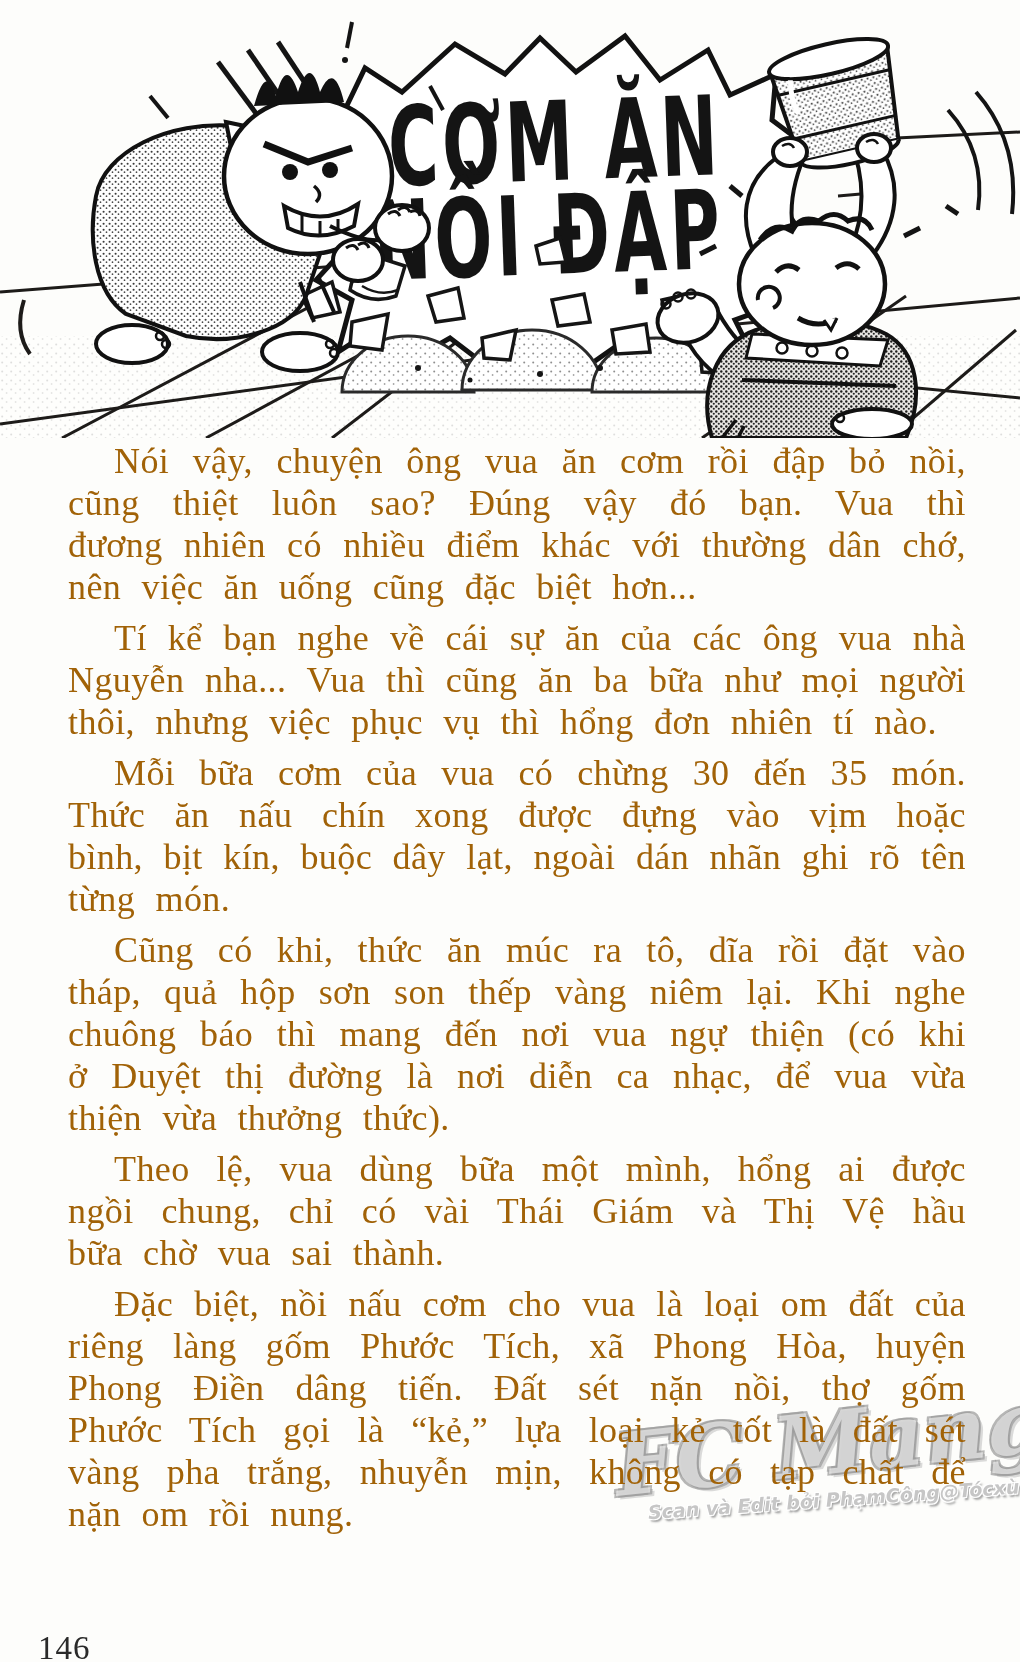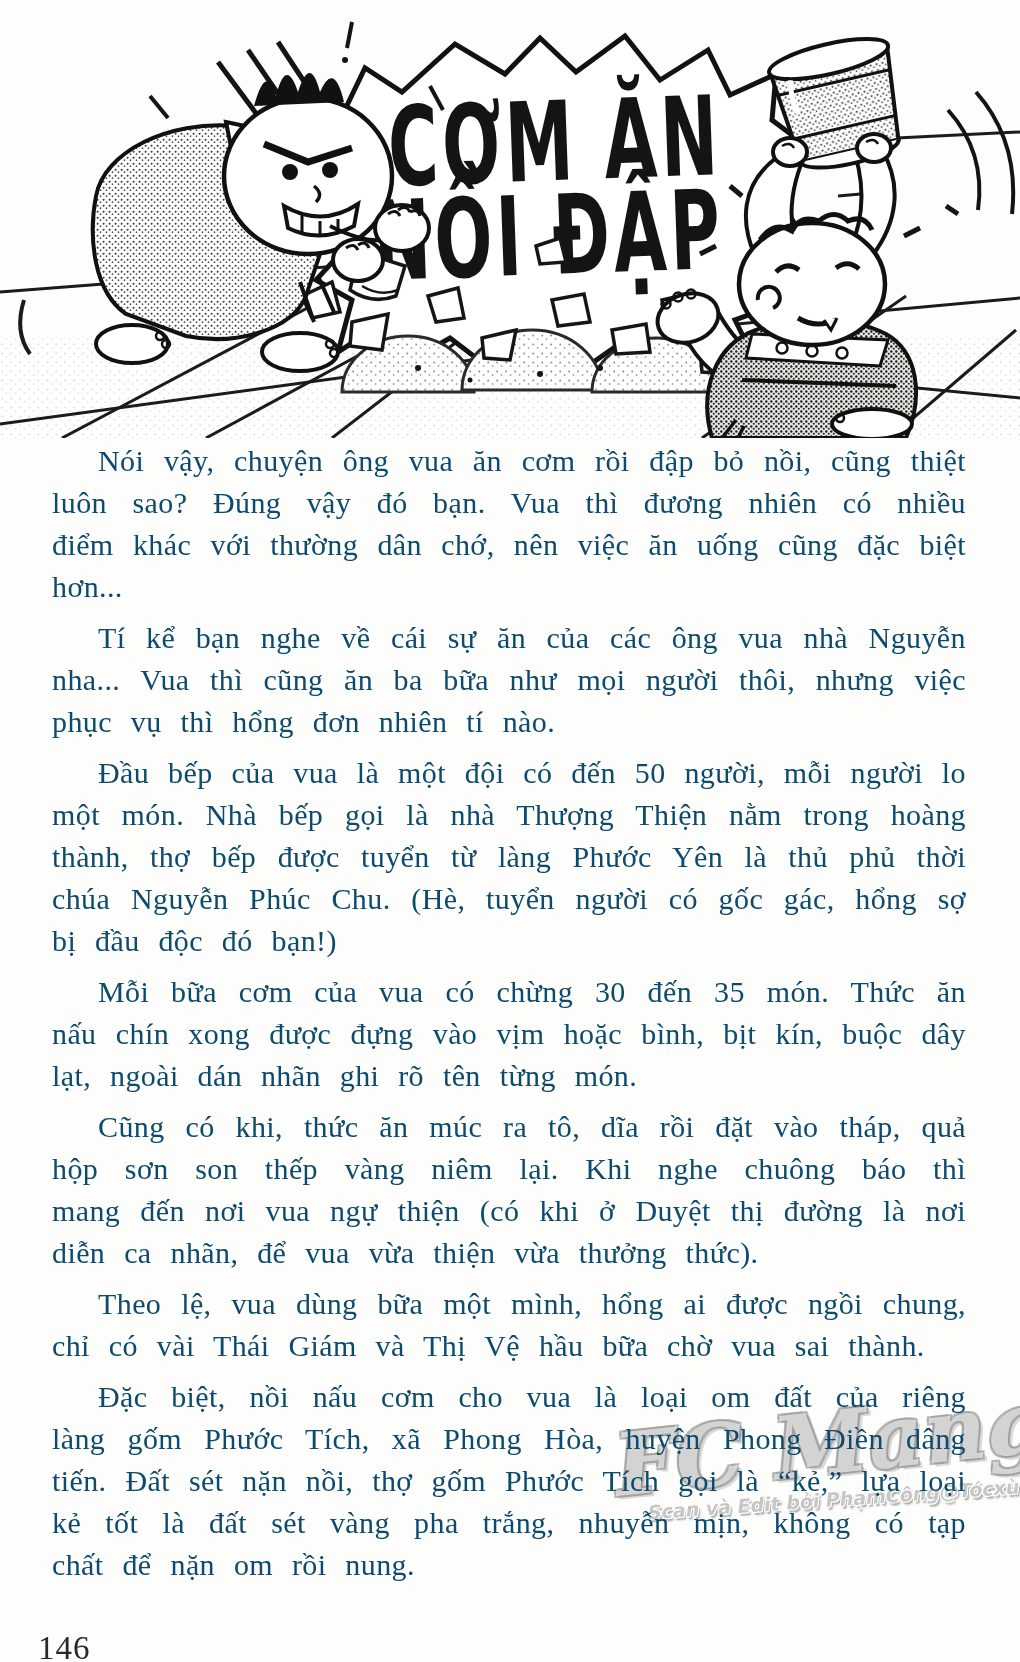--- a/index.html
+++ b/index.html
@@ -7,23 +7,23 @@
   .page {
     position:relative; width:1020px; height:1662px;
     background:#fdfdfb; overflow:hidden;
     font-family:"Liberation Serif", serif;
   }
   .illustration { position:absolute; top:0; left:0; width:1020px; height:438px; z-index:3; }
   .content {
     position:absolute; top:440px; left:52px; width:914px; z-index:2;
   }
   .content p {
-    font-size:30px; line-height:42px; text-align:justify; text-justify:inter-word;
-    text-indent:46px; color:#0c4a6e; letter-spacing:0.4px; word-spacing:11px;
-    margin:0 0 9px 0;
+    font-size:36px; line-height:42px; text-align:justify; text-justify:inter-word;
+    text-indent:46px; color:#a16207; letter-spacing:0.4px; word-spacing:11px;
+    margin:0 0 9px 16px;
   }
   .page-number {
     position:absolute; left:38px; top:1630px; z-index:2;
     font-size:33px; color:#2a2a2a; letter-spacing:1px;
   }
   .watermark {
     position:absolute; top:1402px; left:615px; width:400px; z-index:1;
     transform:rotate(-6deg); pointer-events:none;
   }
   .watermark-logo {
@@ -195,22 +195,21 @@
   </svg>
 
   <div class="watermark">
     <div class="watermark-logo">FC Manga</div>
     <div class="watermark-credit">Scan và Edit bởi PhạmCông@Tócxù</div>
   </div>
 
   <div class="content">
     <p>Nói vậy, chuyện ông vua ăn cơm rồi đập bỏ nồi, cũng thiệt luôn sao? Đúng vậy đó bạn. Vua thì đương nhiên có nhiều điểm khác với thường dân chớ, nên việc ăn uống cũng đặc biệt hơn...</p>
     <p>Tí kể bạn nghe về cái sự ăn của các ông vua nhà Nguyễn nha... Vua thì cũng ăn ba bữa như mọi người thôi, nhưng việc phục vụ thì hổng đơn nhiên tí nào.</p>
-    <p>Đầu bếp của vua là một đội có đến 50 người, mỗi người lo một món. Nhà bếp gọi là nhà Thượng Thiện nằm trong hoàng thành, thợ bếp được tuyển từ làng Phước Yên là thủ phủ thời chúa Nguyễn Phúc Chu. (Hè, tuyển người có gốc gác, hổng sợ bị đầu độc đó bạn!)</p>
     <p>Mỗi bữa cơm của vua có chừng 30 đến 35 món. Thức ăn nấu chín xong được đựng vào vịm hoặc bình, bịt kín, buộc dây lạt, ngoài dán nhãn ghi rõ tên từng món.</p>
-    <p>Cũng có khi, thức ăn múc ra tô, dĩa rồi đặt vào tháp, quả hộp sơn son thếp vàng niêm lại. Khi nghe chuông báo thì mang đến nơi vua ngự thiện (có khi ở Duyệt thị đường là nơi diễn ca nhãn, để vua vừa thiện vừa thưởng thức).</p>
+    <p>Cũng có khi, thức ăn múc ra tô, dĩa rồi đặt vào tháp, quả hộp sơn son thếp vàng niêm lại. Khi nghe chuông báo thì mang đến nơi vua ngự thiện (có khi ở Duyệt thị đường là nơi diễn ca nhạc, để vua vừa thiện vừa thưởng thức).</p>
     <p>Theo lệ, vua dùng bữa một mình, hổng ai được ngồi chung, chỉ có vài Thái Giám và Thị Vệ hầu bữa chờ vua sai thành.</p>
     <p>Đặc biệt, nồi nấu cơm cho vua là loại om đất của riêng làng gốm Phước Tích, xã Phong Hòa, huyện Phong Điền dâng tiến. Đất sét nặn nồi, thợ gốm Phước Tích gọi là “kẻ,” lựa loại kẻ tốt là đất sét vàng pha trắng, nhuyễn mịn, không có tạp chất để nặn om rồi nung.</p>
   </div>
 
   <div class="page-number">146</div>
 
 </div>
 
 </body></html>

